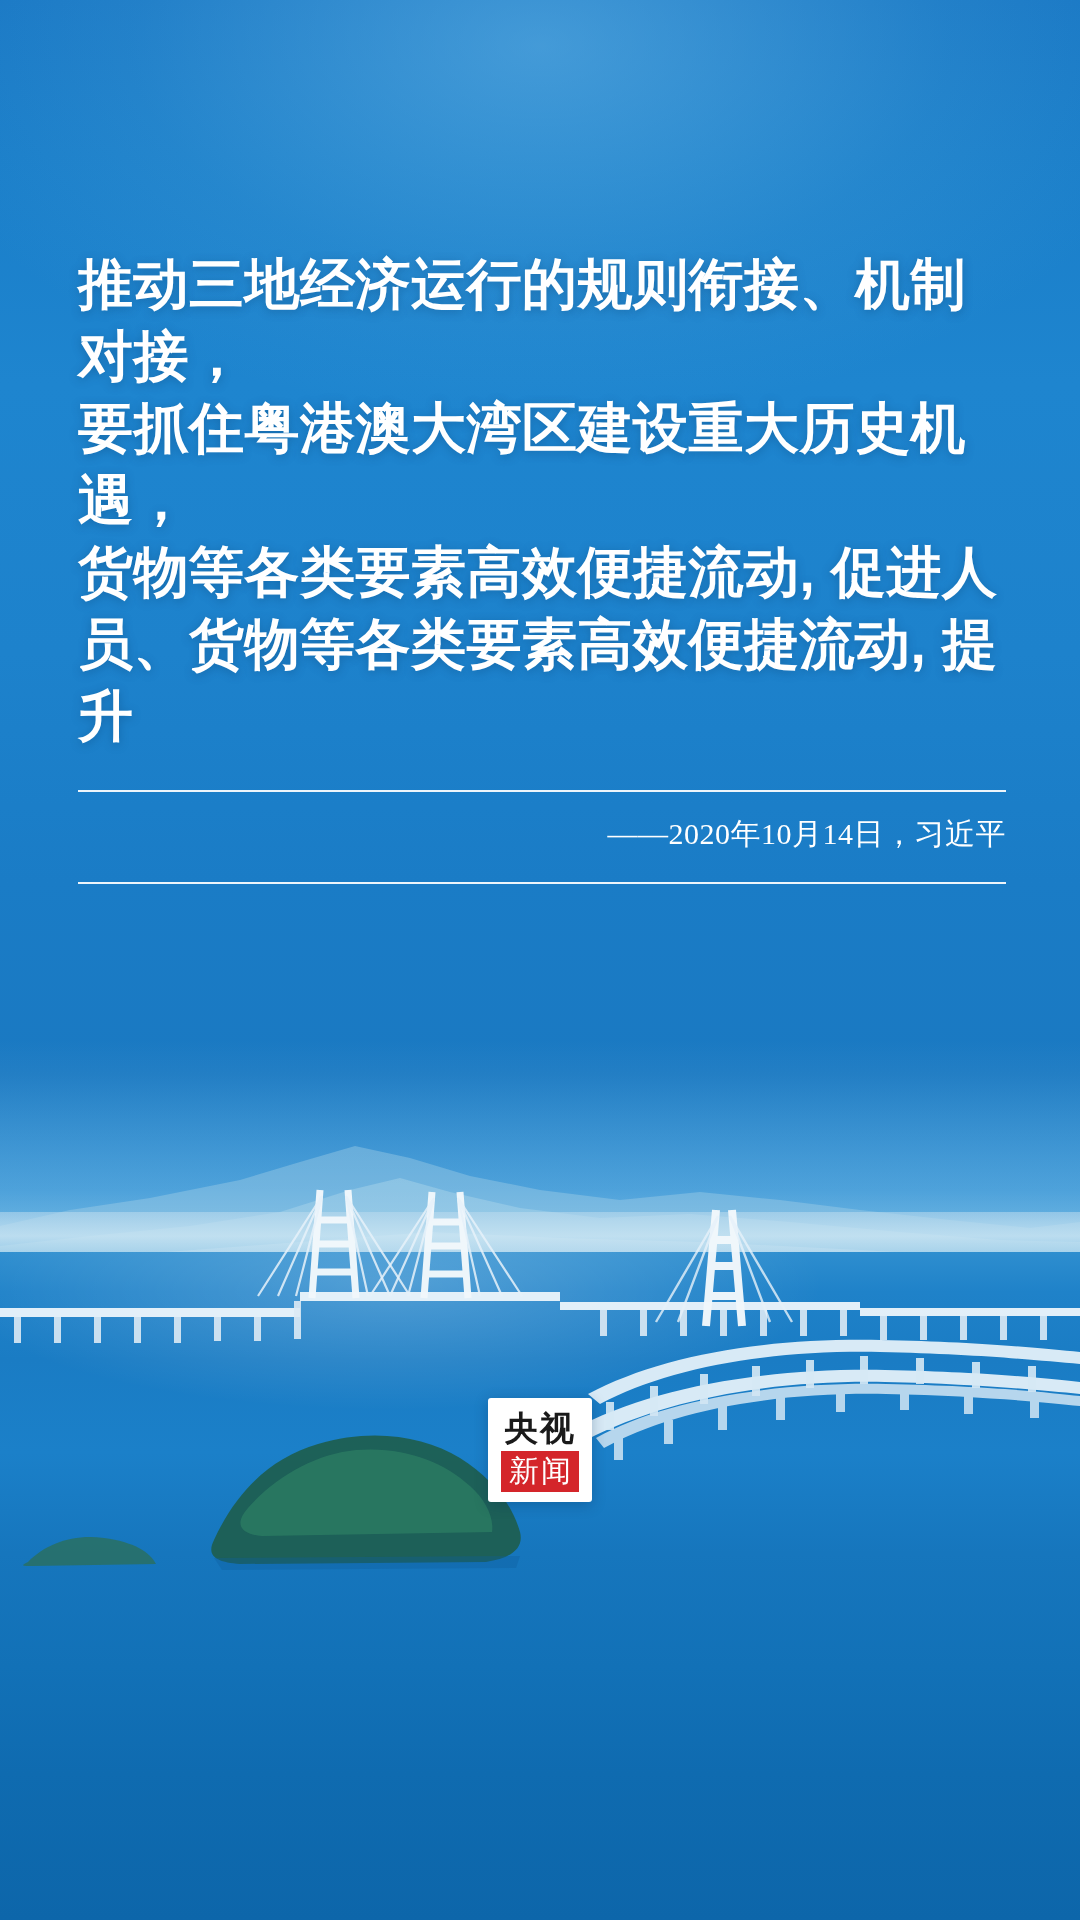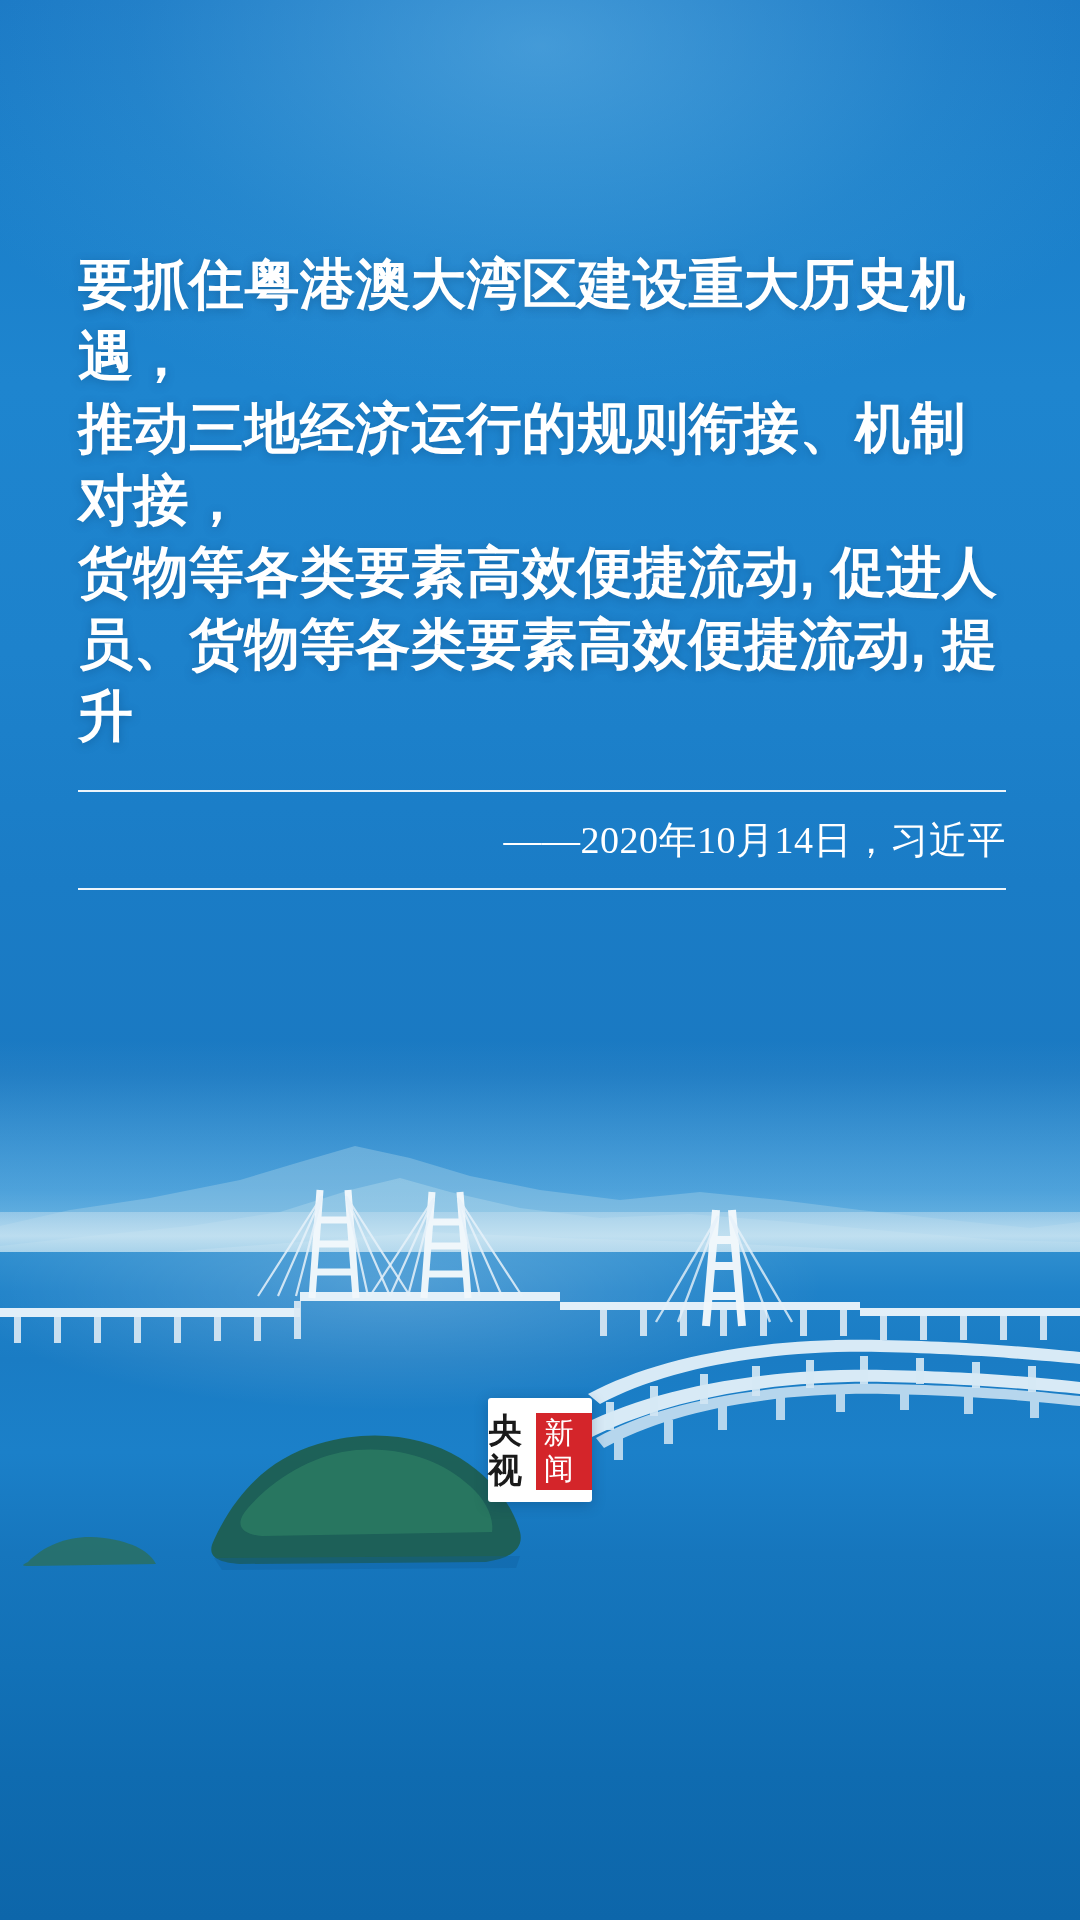--- a/index.html
+++ b/index.html
@@ -135,41 +135,41 @@
     background: rgba(255,255,255,0.92);
     margin: 0;
     border: 0;
   }
   .rule-top { margin-top: 38px; }
   .rule-bottom { margin-top: 24px; }
 
   .attribution {
     text-align: right;
     color: #ffffff;
-    font-size: 38px;
+    font-size: 30px;
     line-height: 48px;
-    padding-top: 24px;
+    padding-top: 18px;
     font-family: "Liberation Serif", "DejaVu Serif", serif;
     letter-spacing: 0.5px;
   }
   .attribution div { white-space: nowrap; }
 
   
   .logo {
     position: absolute;
     left: 50%;
     transform: translateX(-50%);
     top: 1398px;
     width: 104px;
     height: 104px;
     background: #ffffff;
     border-radius: 3px;
     box-shadow: 0 3px 14px rgba(0,40,80,0.28);
     display: flex;
-    flex-direction: row;
+    flex-direction: column;
     align-items: center;
     justify-content: center;
     padding: 4px 0;
     box-sizing: border-box;
   }
   .logo-line1 {
     color: #1a1a1a;
     font-size: 34px;
     font-weight: 700;
     line-height: 40px;
@@ -293,22 +293,22 @@
   </svg>
 
   <svg class="island-layer" viewBox="0 0 1080 260" preserveAspectRatio="none">
     <path d="M214,160 C236,112 270,78 318,64 C372,48 424,56 460,78 C492,98 512,124 520,152 C524,168 512,178 486,182 L240,184 C216,182 206,176 214,160 Z" fill="#1e5f52" opacity="0.95"></path>
     <path d="M248,128 C276,96 316,74 356,70 C404,66 444,82 470,106 C486,120 494,138 492,152 L262,156 C240,154 234,144 248,128 Z" fill="#2a7a62" opacity="0.85"></path>
     <path d="M28,182 C46,164 72,154 104,158 C134,162 150,172 156,184 L32,186 C22,186 20,186 28,182 Z" fill="#2a6f5d" opacity="0.8"></path>
     <path d="M214,178 L520,176 L516,188 L222,190 Z" fill="#0f5f9f" opacity="0.35"></path>
   </svg>
 
   <div class="quote-block">
+    <p class="quote-text">推动三地经济运行的规则衔接、机制对接，</p>
     <p class="quote-text">要抓住粤港澳大湾区建设重大历史机遇，</p>
-    <p class="quote-text">推动三地经济运行的规则衔接、机制对接，</p>
     <p class="quote-text">货物等各类要素高效便捷流动, 促进人</p>
     <p class="quote-text">员、货物等各类要素高效便捷流动, 提升</p>
 
     <hr class="rule rule-top">
 
     <div class="attribution">
       <div>——2020年10月14日，习近平</div>
     </div>
 
     <hr class="rule rule-bottom">

